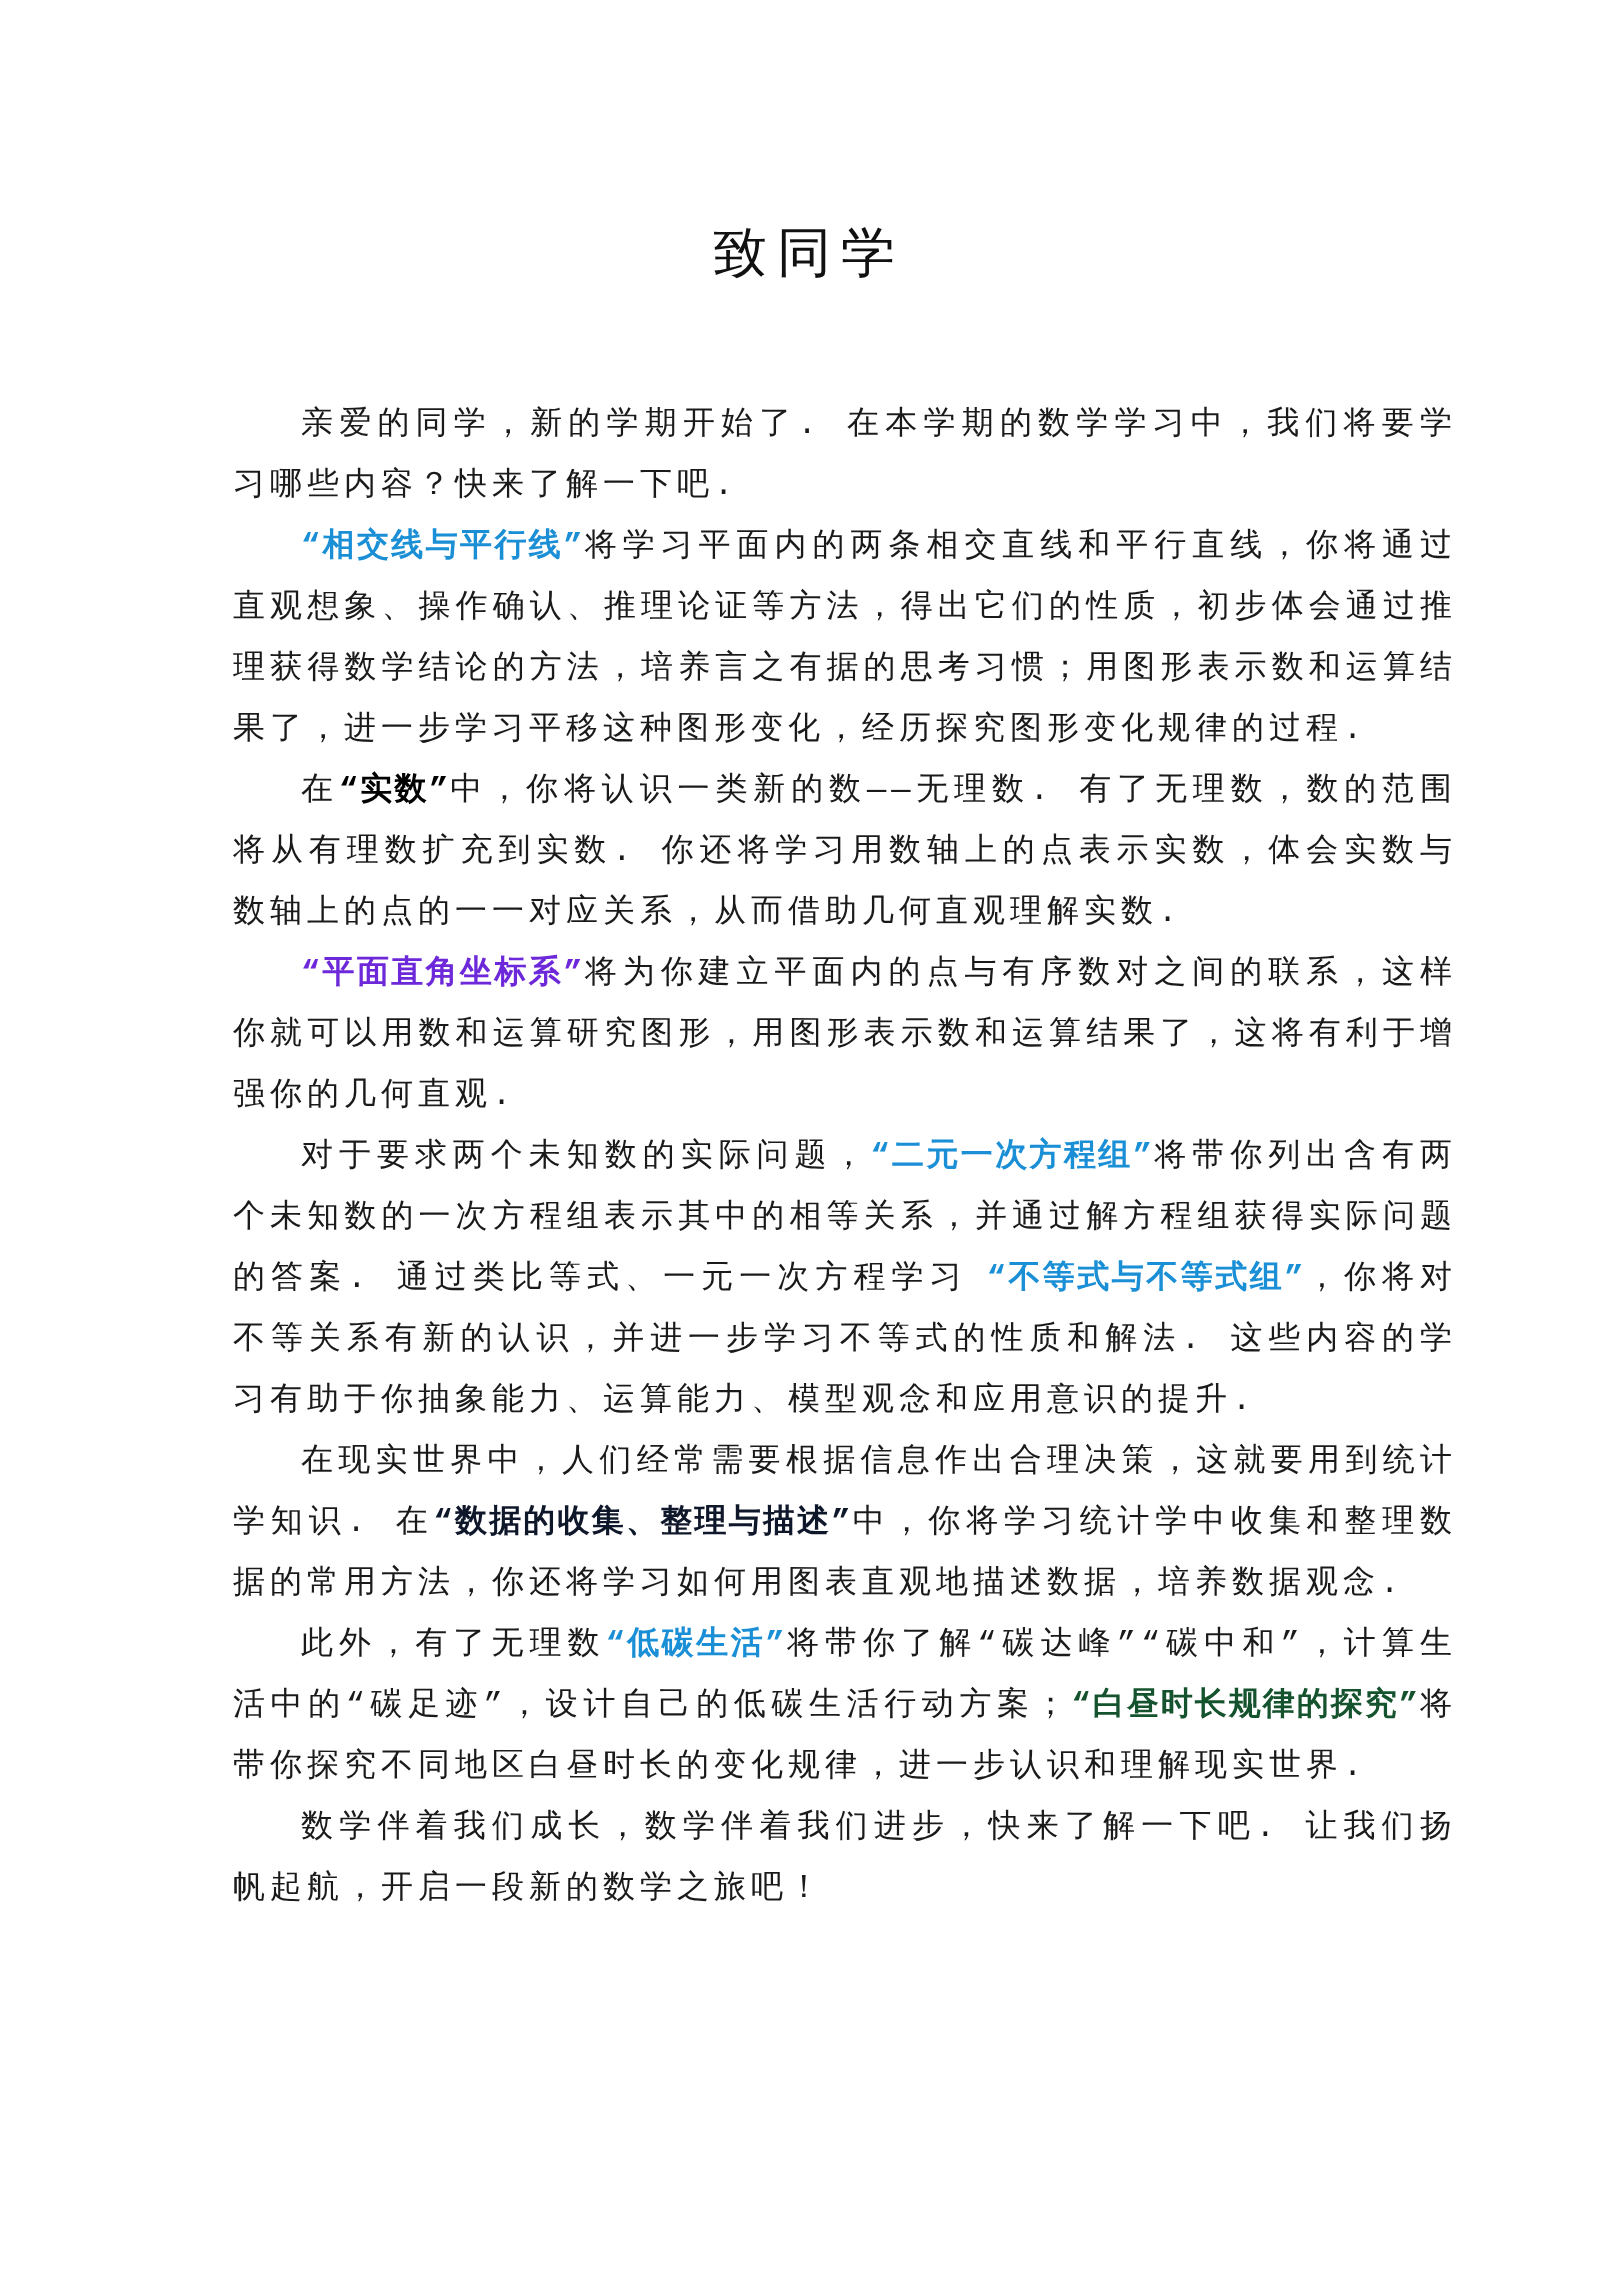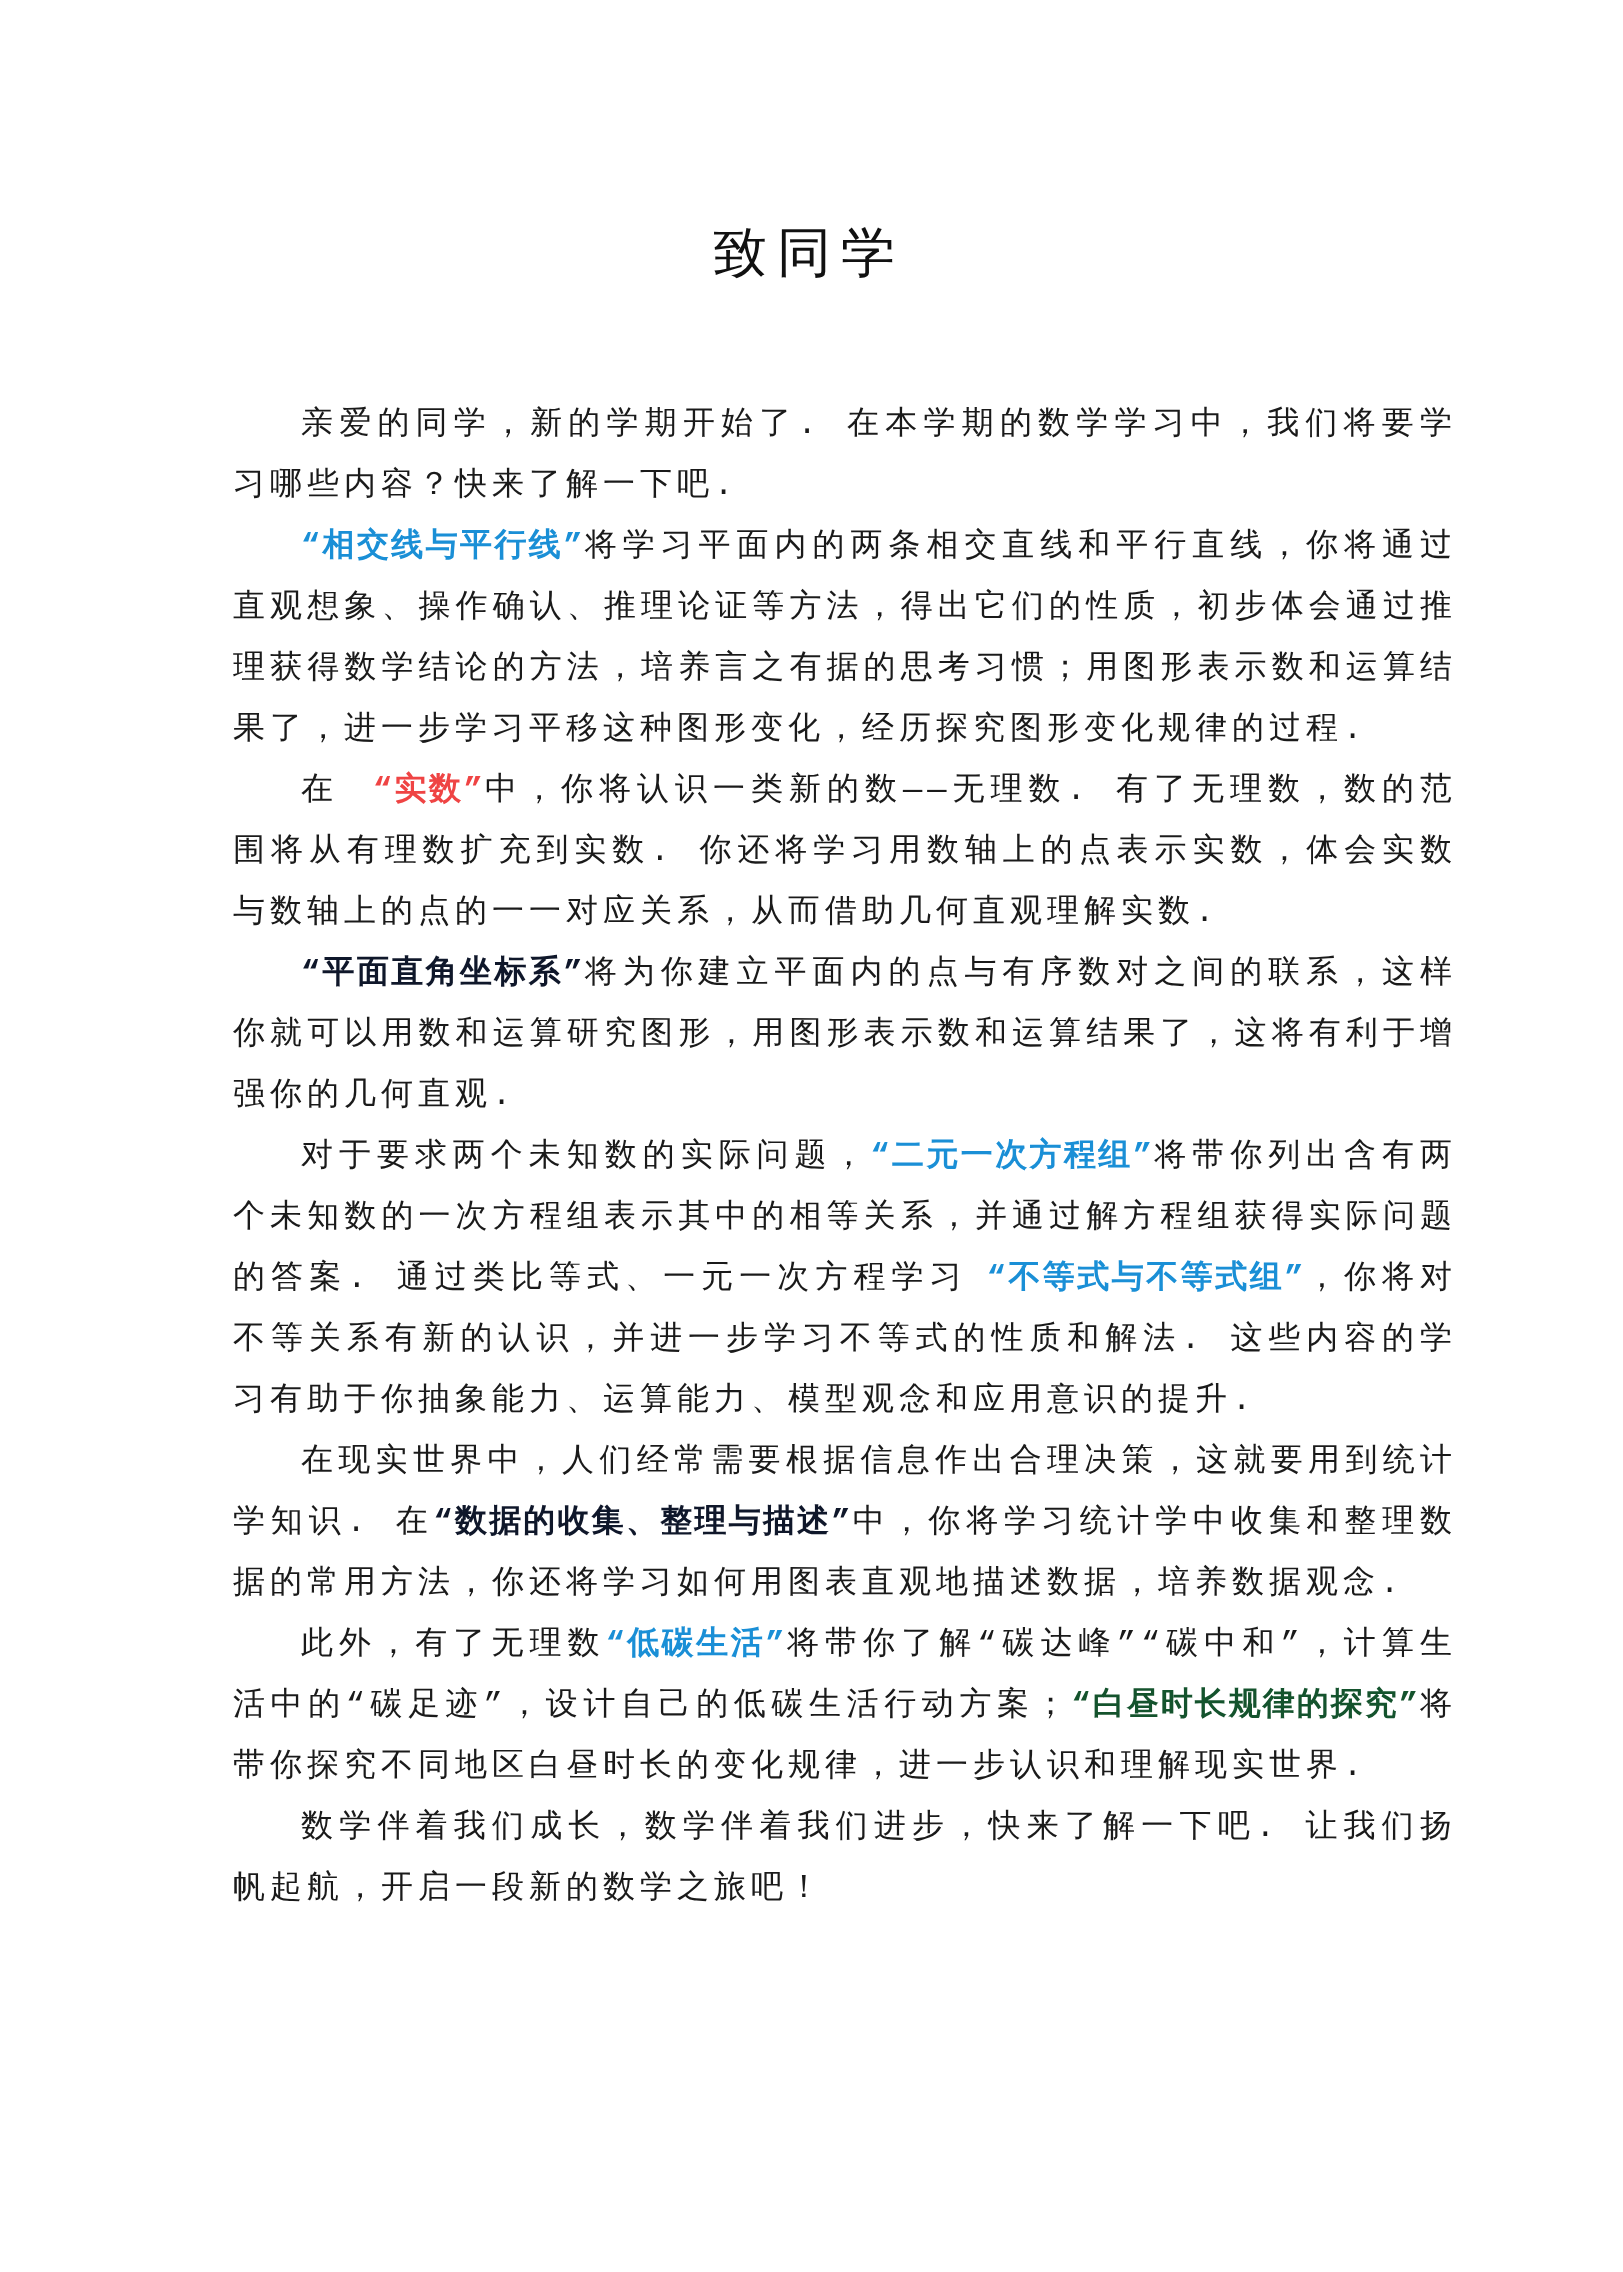--- a/index.html
+++ b/index.html
@@ -24,21 +24,21 @@
   .hl { color: #1a8fd6; font-weight: bold; letter-spacing: 1.4px; }
 </style>
 </head>
 <body>
 
 <div class="page">
   <h1 class="title">致同学</h1>
   <div class="body" id="body">
       <p class="para"><span>亲爱的同学，新的学期开始了. 在本学期的数学学习中，我们将要学习哪些内容？快来了解一下吧.</span></p>
       <p class="para"><span class="hl" style="color: rgb(26, 143, 214);">“相交线与平行线”</span><span>将学习平面内的两条相交直线和平行直线，你将通过直观想象、操作确认、推理论证等方法，得出它们的性质，初步体会通过推理获得数学结论的方法，培养言之有据的思考习惯；用图形表示数和运算结果了，进一步学习平移这种图形变化，经历探究图形变化规律的过程.</span></p>
-      <p class="para"><span>在</span><span class="hl" style="color: #ef4444; margin-left: 34px;">“实数”</span><span>中，你将认识一类新的数——无理数. 有了无理数，数的范围将从有理数扩充到实数. 你还将学习用数轴上的点表示实数，体会实数与数轴上的点的一一对应关系，从而借助几何直观理解实数.</span></p>
-      <p class="para"><span class="hl" style="color: #0f172a;">“平面直角坐标系”</span><span>将为你建立平面内的点与有序数对之间的联系，这样你就可以用数和运算研究图形，用图形表示数和运算结果了，这将有利于增强你的几何直观.</span></p>
+      <p class="para"><span>在</span><span class="hl" style="color: #000000;">“实数”</span><span>中，你将认识一类新的数——无理数. 有了无理数，数的范围将从有理数扩充到实数. 你还将学习用数轴上的点表示实数，体会实数与数轴上的点的一一对应关系，从而借助几何直观理解实数.</span></p>
+      <p class="para"><span class="hl" style="color: #6d28d9;">“平面直角坐标系”</span><span>将为你建立平面内的点与有序数对之间的联系，这样你就可以用数和运算研究图形，用图形表示数和运算结果了，这将有利于增强你的几何直观.</span></p>
       <p class="para"><span>对于要求两个未知数的实际问题，</span><span class="hl" style="color: rgb(26, 143, 214);">“二元一次方程组”</span><span>将带你列出含有两个未知数的一次方程组表示其中的相等关系，并通过解方程组获得实际问题的答案. 通过类比等式、一元一次方程学习</span><span class="hl" style="color: rgb(26, 143, 214); margin-left: 19px;">“不等式与不等式组”</span><span>，你将对不等关系有新的认识，并进一步学习不等式的性质和解法. 这些内容的学习有助于你抽象能力、运算能力、模型观念和应用意识的提升.</span></p>
       <p class="para"><span>在现实世界中，人们经常需要根据信息作出合理决策，这就要用到统计学知识. 在</span><span class="hl" style="color: #0f172a;">“数据的收集、整理与描述”</span><span>中，你将学习统计学中收集和整理数据的常用方法，你还将学习如何用图表直观地描述数据，培养数据观念.</span></p>
       <p class="para"><span>此外，有了无理数</span><span class="hl" style="color: rgb(26, 143, 214);">“低碳生活”</span><span>将带你了解“碳达峰”“碳中和”，计算生活中的“碳足迹”，设计自己的低碳生活行动方案；</span><span class="hl" style="color: #14532d;">“白昼时长规律的探究”</span><span>将带你探究不同地区白昼时长的变化规律，进一步认识和理解现实世界.</span></p>
       <p class="para"><span>数学伴着我们成长，数学伴着我们进步，快来了解一下吧. 让我们扬帆起航，开启一段新的数学之旅吧！</span></p>
     </div>
 </div>
 
 
 </body></html>

